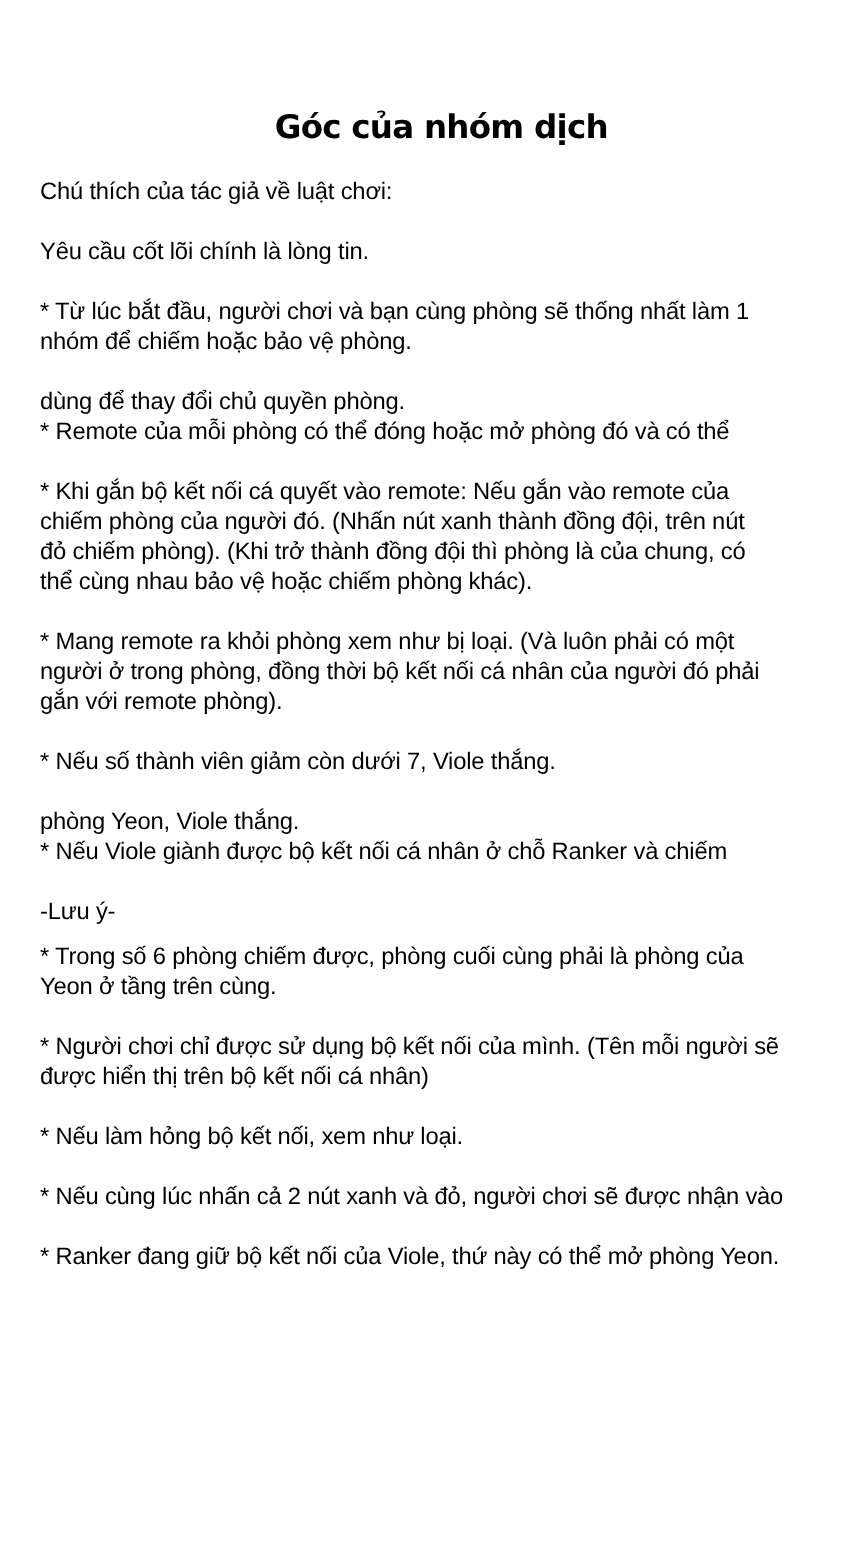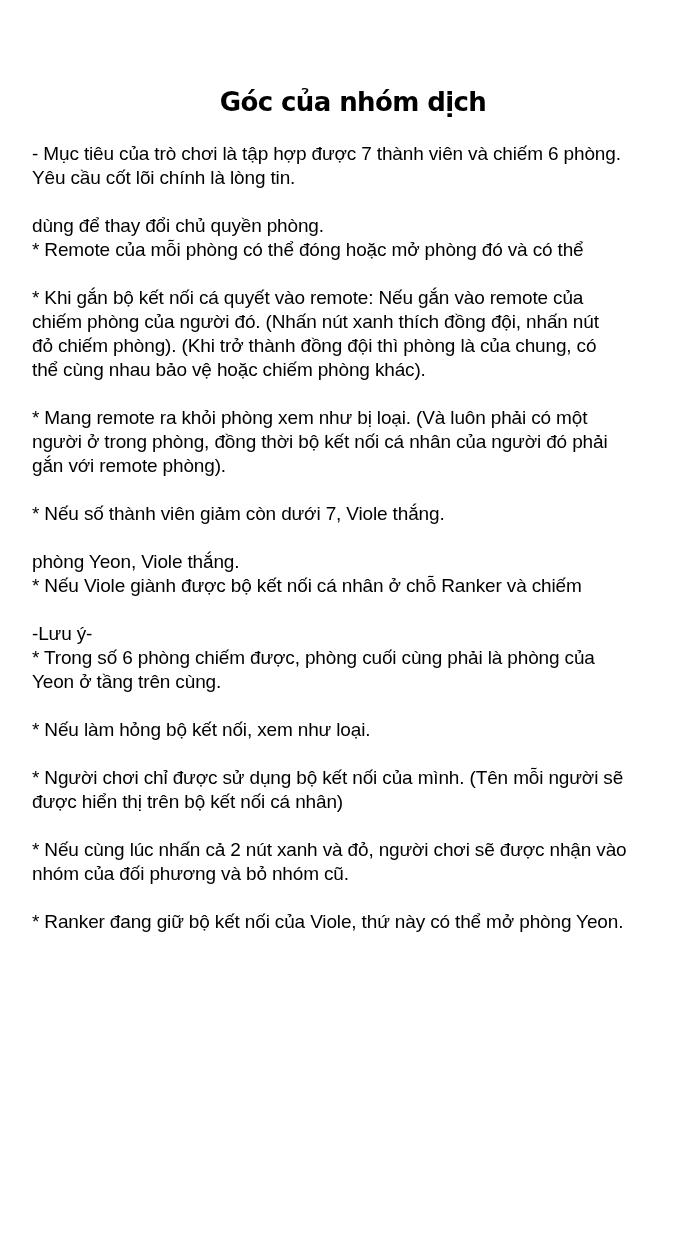--- a/index.html
+++ b/index.html
@@ -42,49 +42,55 @@
       width: 650px;
       font-family: "Liberation Sans", sans-serif;
       font-size: 19px;
       line-height: 24px;
       letter-spacing: -0.15px;
     }
     .para {
       margin: 0 0 24px 0;
     }
     .para.tight {
-      margin-bottom: 0;
+      margin-bottom: 12px;
     }
     .line {
       display: block;
       white-space: nowrap;
     }
   </style>
 </head>
 <body>
 
 <div class="page">
   <h1 class="title">Góc của nhóm dịch</h1>
 
   <div class="body">
+    <p class="para">
+      <span class="line">Chú thích của tác giả về luật chơi:</span>
+    </p>
 
     <p class="para">
-      <span class="line">- Mục tiêu của trò chơi là tập hợp được 7 thành viên và chiếm 6 phòng.</span>
       <span class="line">Yêu cầu cốt lõi chính là lòng tin.</span>
     </p>
 
+    <p class="para">
+      <span class="line">* Từ lúc bắt đầu, người chơi và bạn cùng phòng sẽ thống nhất làm 1</span>
+      <span class="line">nhóm để chiếm hoặc bảo vệ phòng.</span>
+    </p>
 
     <p class="para">
       <span class="line">dùng để thay đổi chủ quyền phòng.</span>
       <span class="line">* Remote của mỗi phòng có thể đóng hoặc mở phòng đó và có thể</span>
     </p>
 
     <p class="para">
       <span class="line">* Khi gắn bộ kết nối cá quyết vào remote: Nếu gắn vào remote của</span>
-      <span class="line">chiếm phòng của người đó. (Nhấn nút xanh thích đồng đội, nhấn nút</span>
+      <span class="line">chiếm phòng của người đó. (Nhấn nút xanh thành đồng đội, trên nút</span>
       <span class="line">đỏ chiếm phòng). (Khi trở thành đồng đội thì phòng là của chung, có</span>
       <span class="line">thể cùng nhau bảo vệ hoặc chiếm phòng khác).</span>
     </p>
 
     <p class="para">
       <span class="line">* Mang remote ra khỏi phòng xem như bị loại. (Và luôn phải có một</span>
       <span class="line">người ở trong phòng, đồng thời bộ kết nối cá nhân của người đó phải</span>
       <span class="line">gắn với remote phòng).</span>
     </p>
 
@@ -100,30 +106,29 @@
     <p class="para tight">
       <span class="line">-Lưu ý-</span>
     </p>
 
     <p class="para">
       <span class="line">* Trong số 6 phòng chiếm được, phòng cuối cùng phải là phòng của</span>
       <span class="line">Yeon ở tầng trên cùng.</span>
     </p>
 
     <p class="para">
-      <span class="line">* Nếu làm hỏng bộ kết nối, xem như loại.</span>
-    </p>
-
-    <p class="para">
       <span class="line">* Người chơi chỉ được sử dụng bộ kết nối của mình. (Tên mỗi người sẽ</span>
       <span class="line">được hiển thị trên bộ kết nối cá nhân)</span>
     </p>
 
     <p class="para">
+      <span class="line">* Nếu làm hỏng bộ kết nối, xem như loại.</span>
+    </p>
+
+    <p class="para">
       <span class="line">* Nếu cùng lúc nhấn cả 2 nút xanh và đỏ, người chơi sẽ được nhận vào</span>
-      <span class="line">nhóm của đối phương và bỏ nhóm cũ.</span>
     </p>
 
     <p class="para">
       <span class="line">* Ranker đang giữ bộ kết nối của Viole, thứ này có thể mở phòng Yeon.</span>
     </p>
   </div>
 </div>
 
 </body></html>

